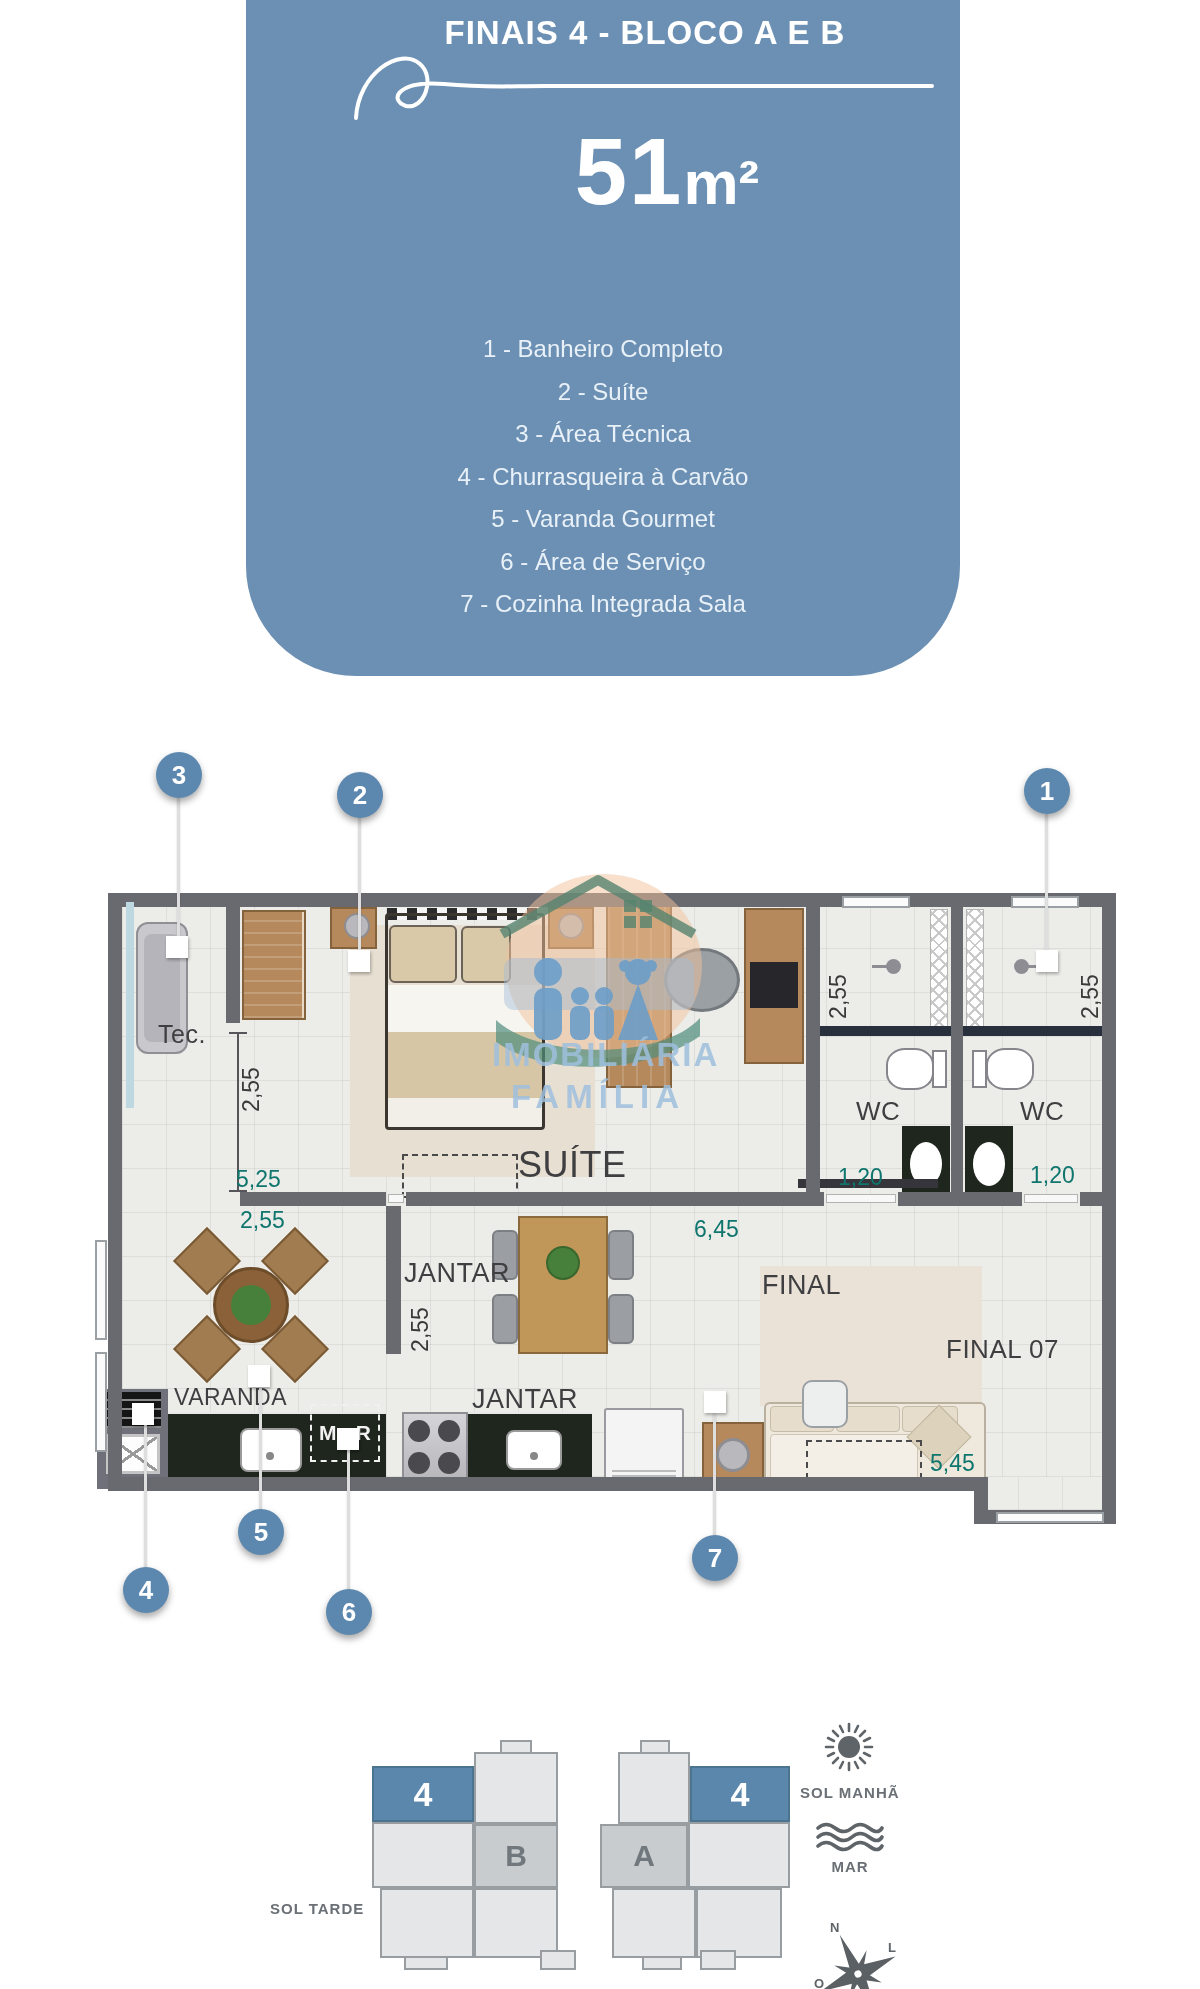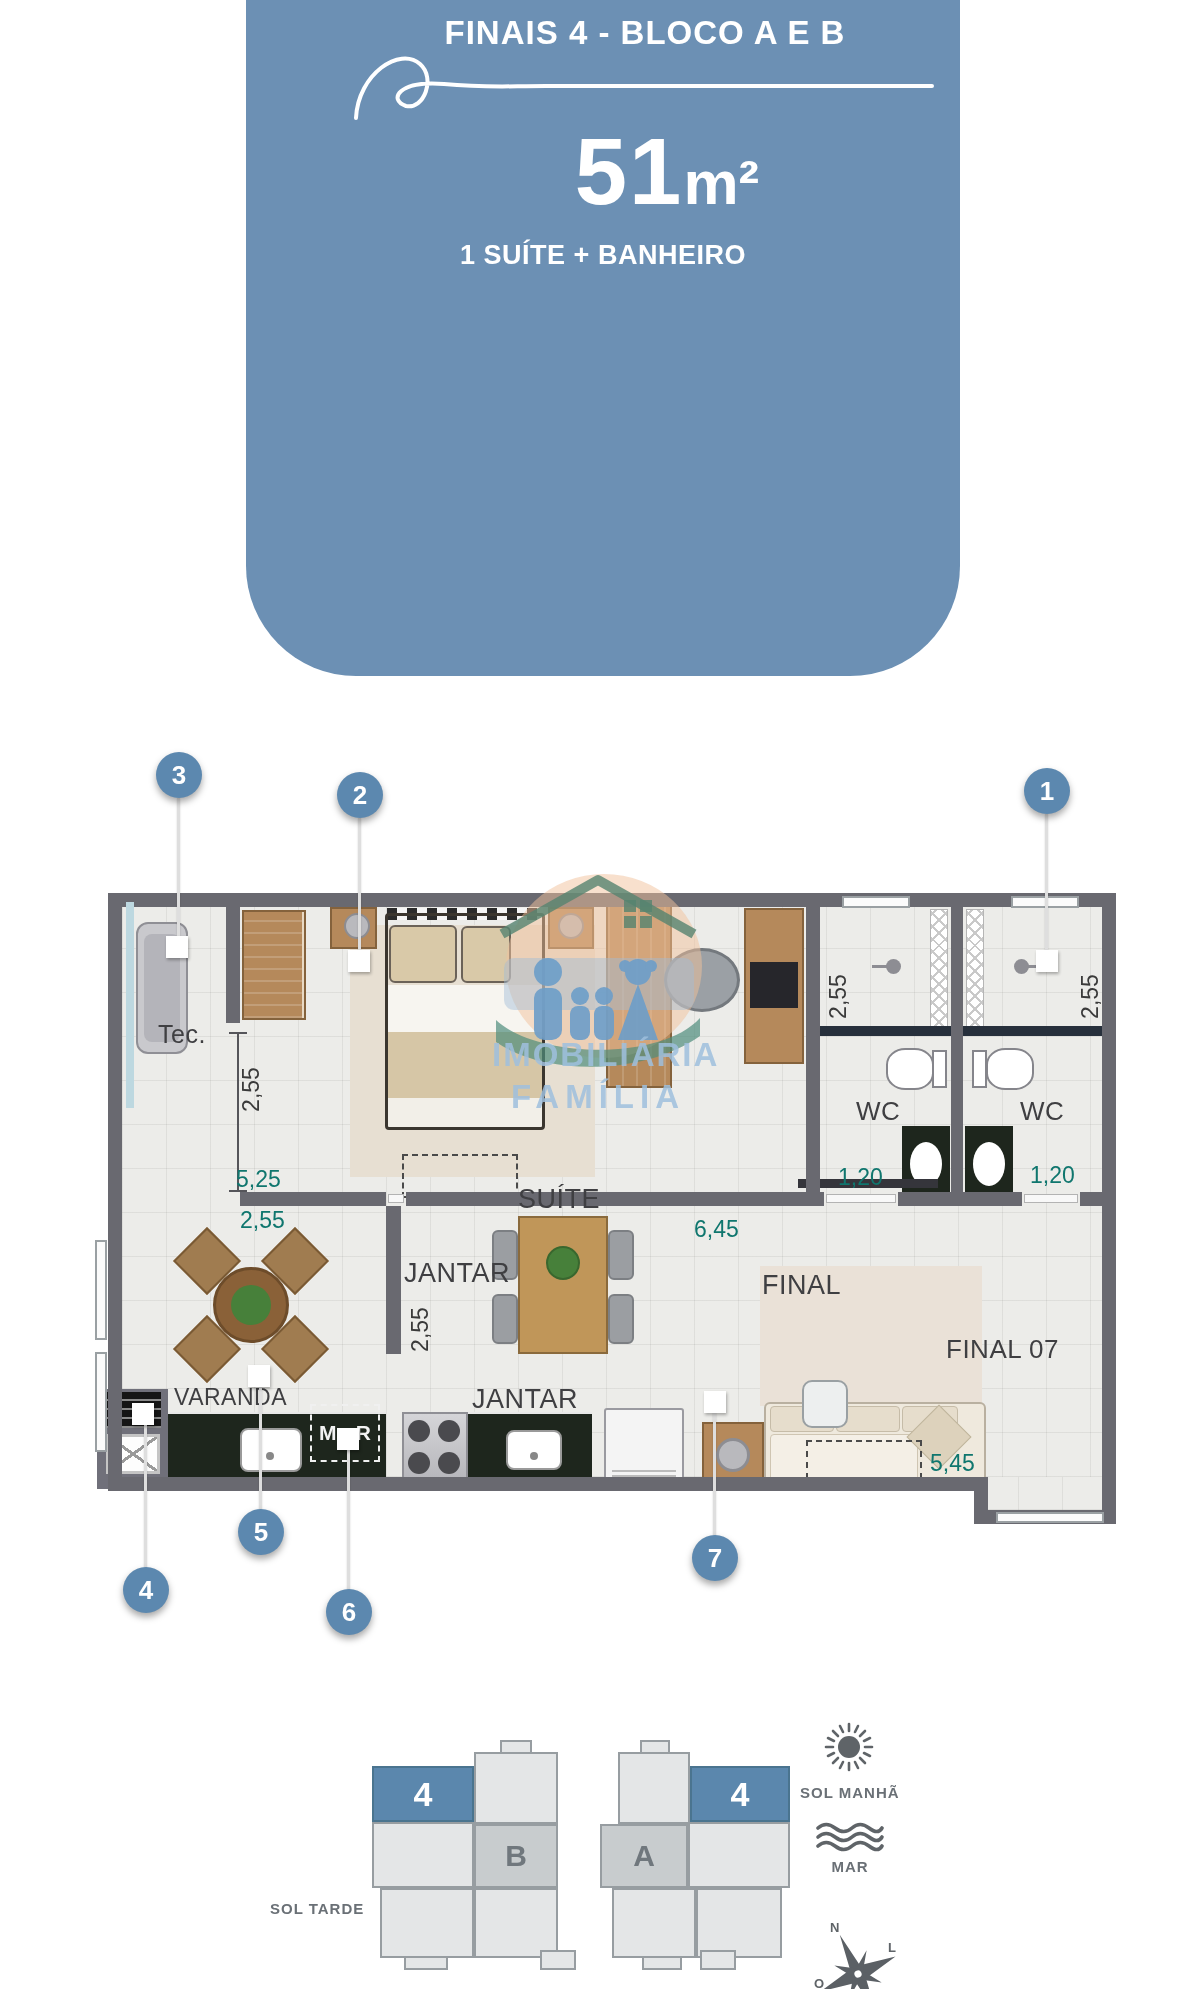--- a/index.html
+++ b/index.html
@@ -69,21 +69,29 @@
 <div id="page">
 
   <div class="card">
     <div class="card-title">FINAIS 4 - BLOCO A E B</div>
     <svg class="abs" style="left:90px;top:40px;width:600px;height:84px;z-index:2" viewBox="0 0 600 84">
       <path d="M20,78 C22,34 64,6 84,24 C100,38 88,70 70,66 C52,60 62,40 108,44 C150,48 170,46 210,46 L596,46" fill="none" stroke="#FFFFFF" stroke-width="4" stroke-linecap="round"></path>
     </svg>
     <div class="area-line">
       <span class="area-num">51</span><span class="area-unit">m²</span>
     </div>
-    <div class="card-sub">1 SUÍTE + BANHEIRO</div>
+    <div class="legend">
+      <div>1 - Banheiro Completo</div>
+      <div>2 - Suíte</div>
+      <div>3 - Área Técnica</div>
+      <div>4 - Churrasqueira à Carvão</div>
+      <div>5 - Varanda Gourmet</div>
+      <div>6 - Área de Serviço</div>
+      <div>7 - Cozinha Integrada Sala</div>
+    </div>
   </div>
 
   <div class="floor" style="left:122px;top:907px;width:980px;height:570px"></div>
   <div class="floor" style="left:974px;top:1477px;width:128px;height:33px"></div>
   <div class="rug" style="left:350px;top:925px;width:245px;height:252px;background:#E7DFD2"></div>
   <div class="rug" style="left:760px;top:1266px;width:222px;height:140px;background:#EAE1D7"></div>
 
   <div class="wall" style="left:108px;top:893px;width:1008px;height:14px"></div>
   <div class="wall" style="left:108px;top:893px;width:14px;height:598px"></div>
   <div class="wall" style="left:1102px;top:893px;width:14px;height:617px"></div>
@@ -196,21 +204,21 @@
   <div class="dashedbox" style="left:806px;top:1440px;width:116px;height:50px"></div>
 
   <div class="furn" style="left:183px;top:1237px;width:48px;height:48px;background:#A07C50;border:2px solid #7A5A34;transform:rotate(45deg);box-sizing:border-box"></div>
   <div class="furn" style="left:271px;top:1237px;width:48px;height:48px;background:#A07C50;border:2px solid #7A5A34;transform:rotate(45deg);box-sizing:border-box"></div>
   <div class="furn" style="left:183px;top:1325px;width:48px;height:48px;background:#A07C50;border:2px solid #7A5A34;transform:rotate(45deg);box-sizing:border-box"></div>
   <div class="furn" style="left:271px;top:1325px;width:48px;height:48px;background:#A07C50;border:2px solid #7A5A34;transform:rotate(45deg);box-sizing:border-box"></div>
   <div class="furn" style="left:213px;top:1267px;width:76px;height:76px;border-radius:50%;background:#8A6138;border:3px solid #6D4C2A;box-sizing:border-box"></div>
   <div class="furn" style="left:231px;top:1285px;width:40px;height:40px;border-radius:50%;background:#47803A"></div>
 
   <div class="lbl" style="left:158px;top:1020px;font-size:25px">Tec.</div>
-  <div class="lbl" style="left:518px;top:1184px;font-size:27px">SUÍTE</div>
+  <div class="lbl" style="left:518px;top:1144px;font-size:36px">SUÍTE</div>
   <div class="lbl" style="left:856px;top:1096px">WC</div>
   <div class="lbl" style="left:1020px;top:1096px">WC</div>
   <div class="lbl" style="left:404px;top:1258px;font-size:27px">JANTAR</div>
   <div class="lbl" style="left:472px;top:1384px;font-size:27px">JANTAR</div>
   <div class="lbl" style="left:174px;top:1384px;font-size:23px">VARANDA</div>
   <div class="lbl" style="left:762px;top:1270px;font-size:27px">FINAL</div>
   <div class="lbl" style="left:946px;top:1334px">FINAL 07</div>
 
   <div class="abs" style="left:237px;top:1034px;width:2px;height:158px;background:#55555A;z-index:5"></div>
   <div class="abs" style="left:229px;top:1032px;width:18px;height:2px;background:#55555A;z-index:5"></div>

